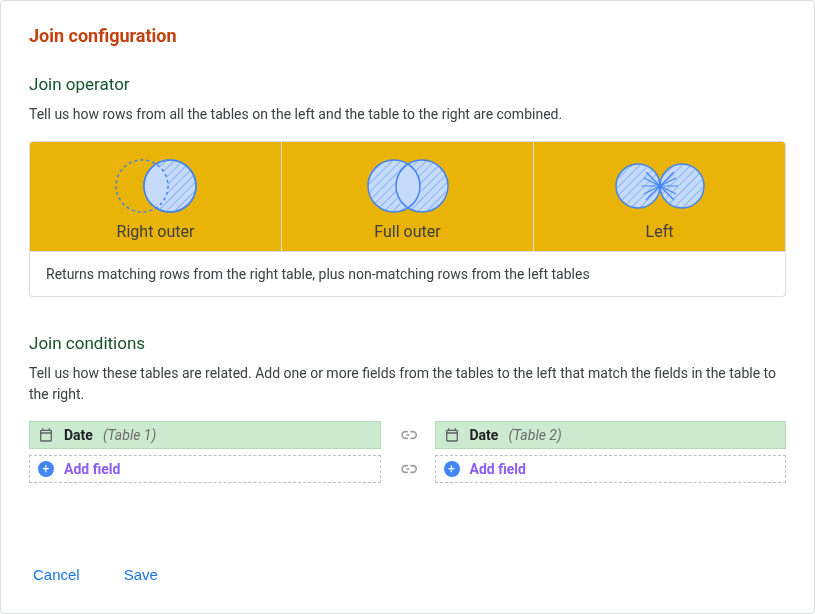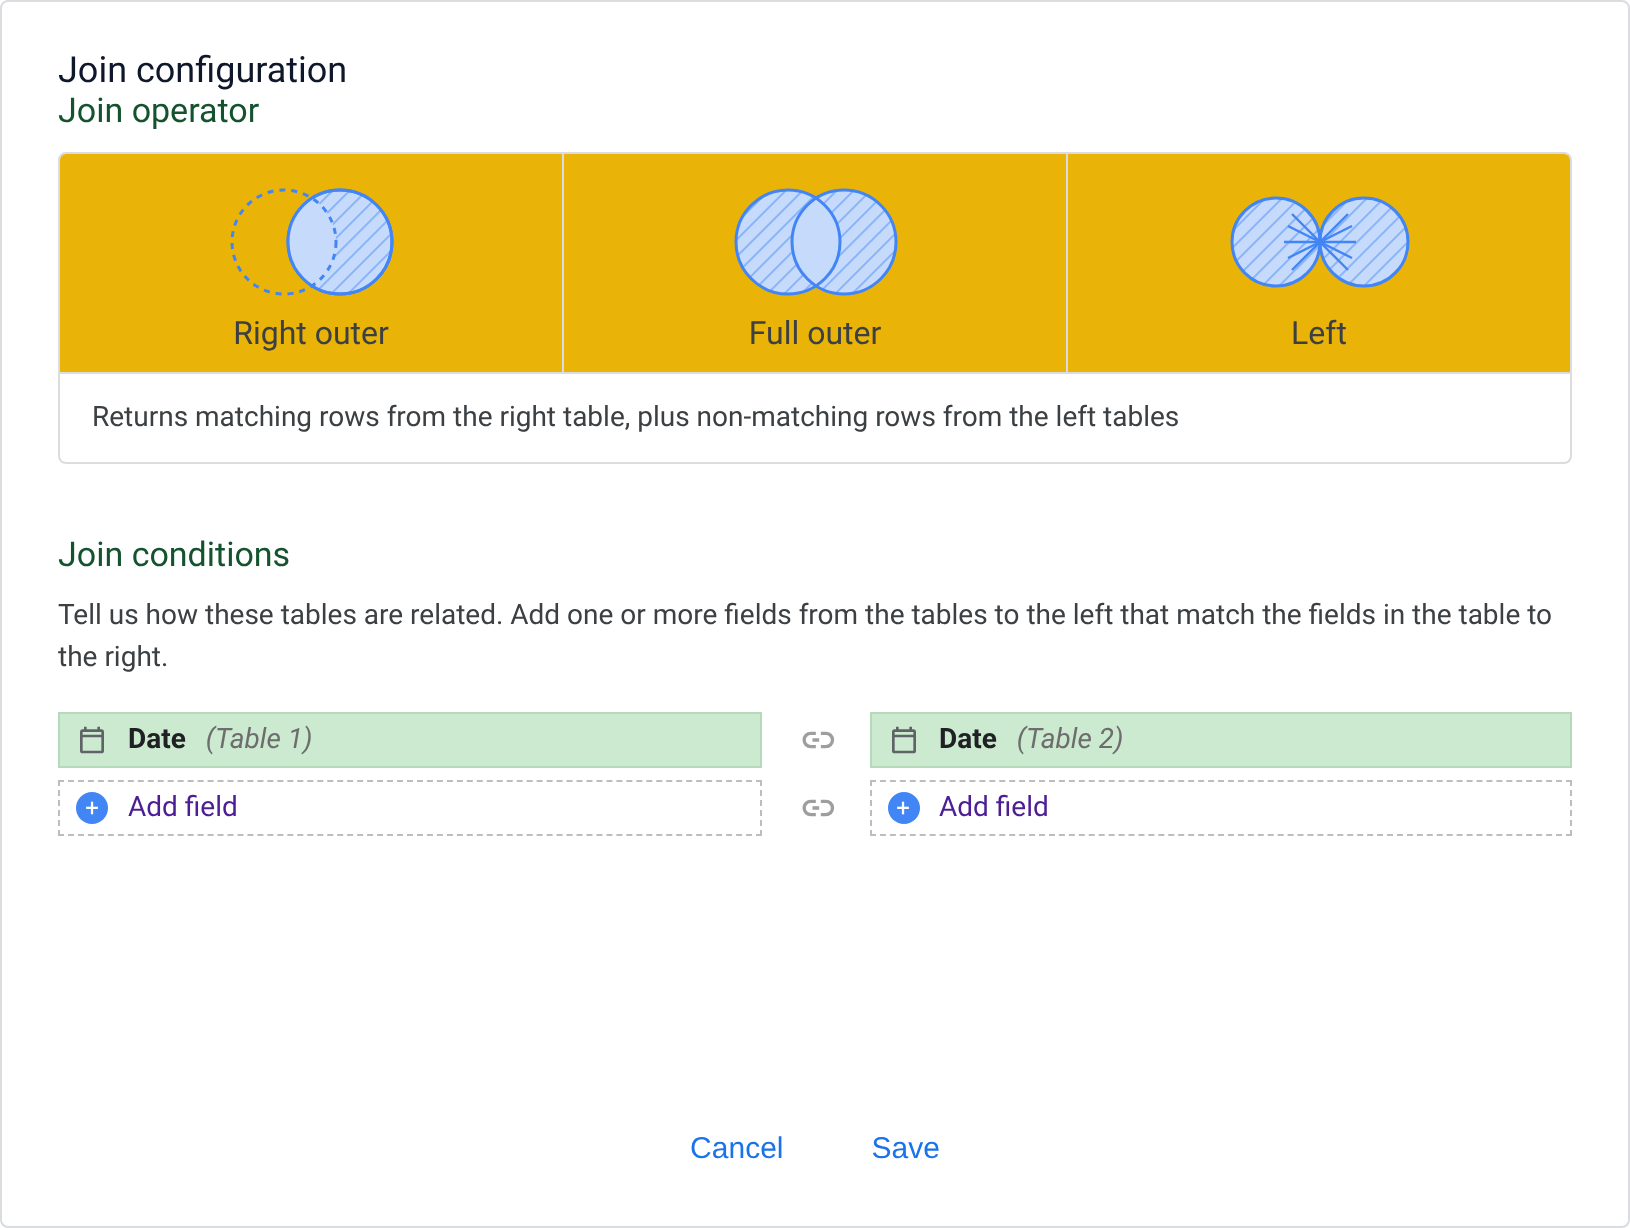--- a/index.html
+++ b/index.html
@@ -15,22 +15,23 @@
       width: 815px;
       height: 614px;
       border: 1px solid #dadce0;
       border-radius: 4px;
       padding: 24px 28px;
       display: flex;
       flex-direction: column;
     }
     .title {
       font-size: 18px;
-      font-weight: 400;
-      color: #0f172a;
+      font-weight: 700;
+      color: #c2410c;
+      margin-bottom: 28px;
     }
     .section-title {
       font-size: 17px;
       font-weight: 400;
       color: #14532d;
       margin-bottom: 10px;
     }
     .section-desc {
       font-size: 14px;
       color: #3c4043;
@@ -94,42 +95,42 @@
       background: #ccead0;
       border: 1px solid #b5dab9;
     }
     .field-box.add {
       background: #fff;
       border: 1px dashed #bdbdbd;
       cursor: pointer;
     }
     .field-name { color: #202124; font-weight: bold; }
     .field-src { color: #6d6d6d; font-style: italic; }
-    .add-label { color: #4c1d95; }
+    .add-label { color: #8b5cf6; font-weight: bold; }
     .link-icon {
       color: #9e9e9e;
       width: 22px;
       display: flex;
       justify-content: center;
     }
     .cal-icon {
       width: 16px; height: 16px;
       color: #5f6368;
       display: inline-flex;
     }
     .plus-icon {
       width: 16px; height: 16px; border-radius: 50%;
       background: #4285f4; color: #fff;
       display: inline-flex; align-items: center; justify-content: center;
       font-size: 12px; line-height: 1;
     }
     .actions {
       margin-top: auto;
       display: flex;
-      justify-content: center;
+      justify-content: flex-start;
       gap: 36px;
       padding-top: 20px;
     }
     .text-btn {
       background: none;
       border: none;
       color: #1a73e8;
       font-size: 15px;
       font-weight: 500;
       cursor: pointer;
@@ -137,20 +138,21 @@
     }
   </style>
 </head>
 <body>
 
 <div class="dialog">
 
   <div class="title">Join configuration</div>
 
   <div class="section-title">Join operator</div>
+  <div class="section-desc">Tell us how rows from all the tables on the left and the table to the right are combined.</div>
 
   <div class="operator-grid">
 
 
     <div class="operator-option">
       <svg class="venn" viewBox="0 0 108 60">
         <defs>
           <pattern id="hatchB" patternUnits="userSpaceOnUse" width="6" height="6" patternTransform="rotate(45)">
             <rect width="6" height="6" fill="#c6dafc"></rect>
             <line x1="0" y1="0" x2="0" y2="6" stroke="#8ab4f8" stroke-width="2"></line>

